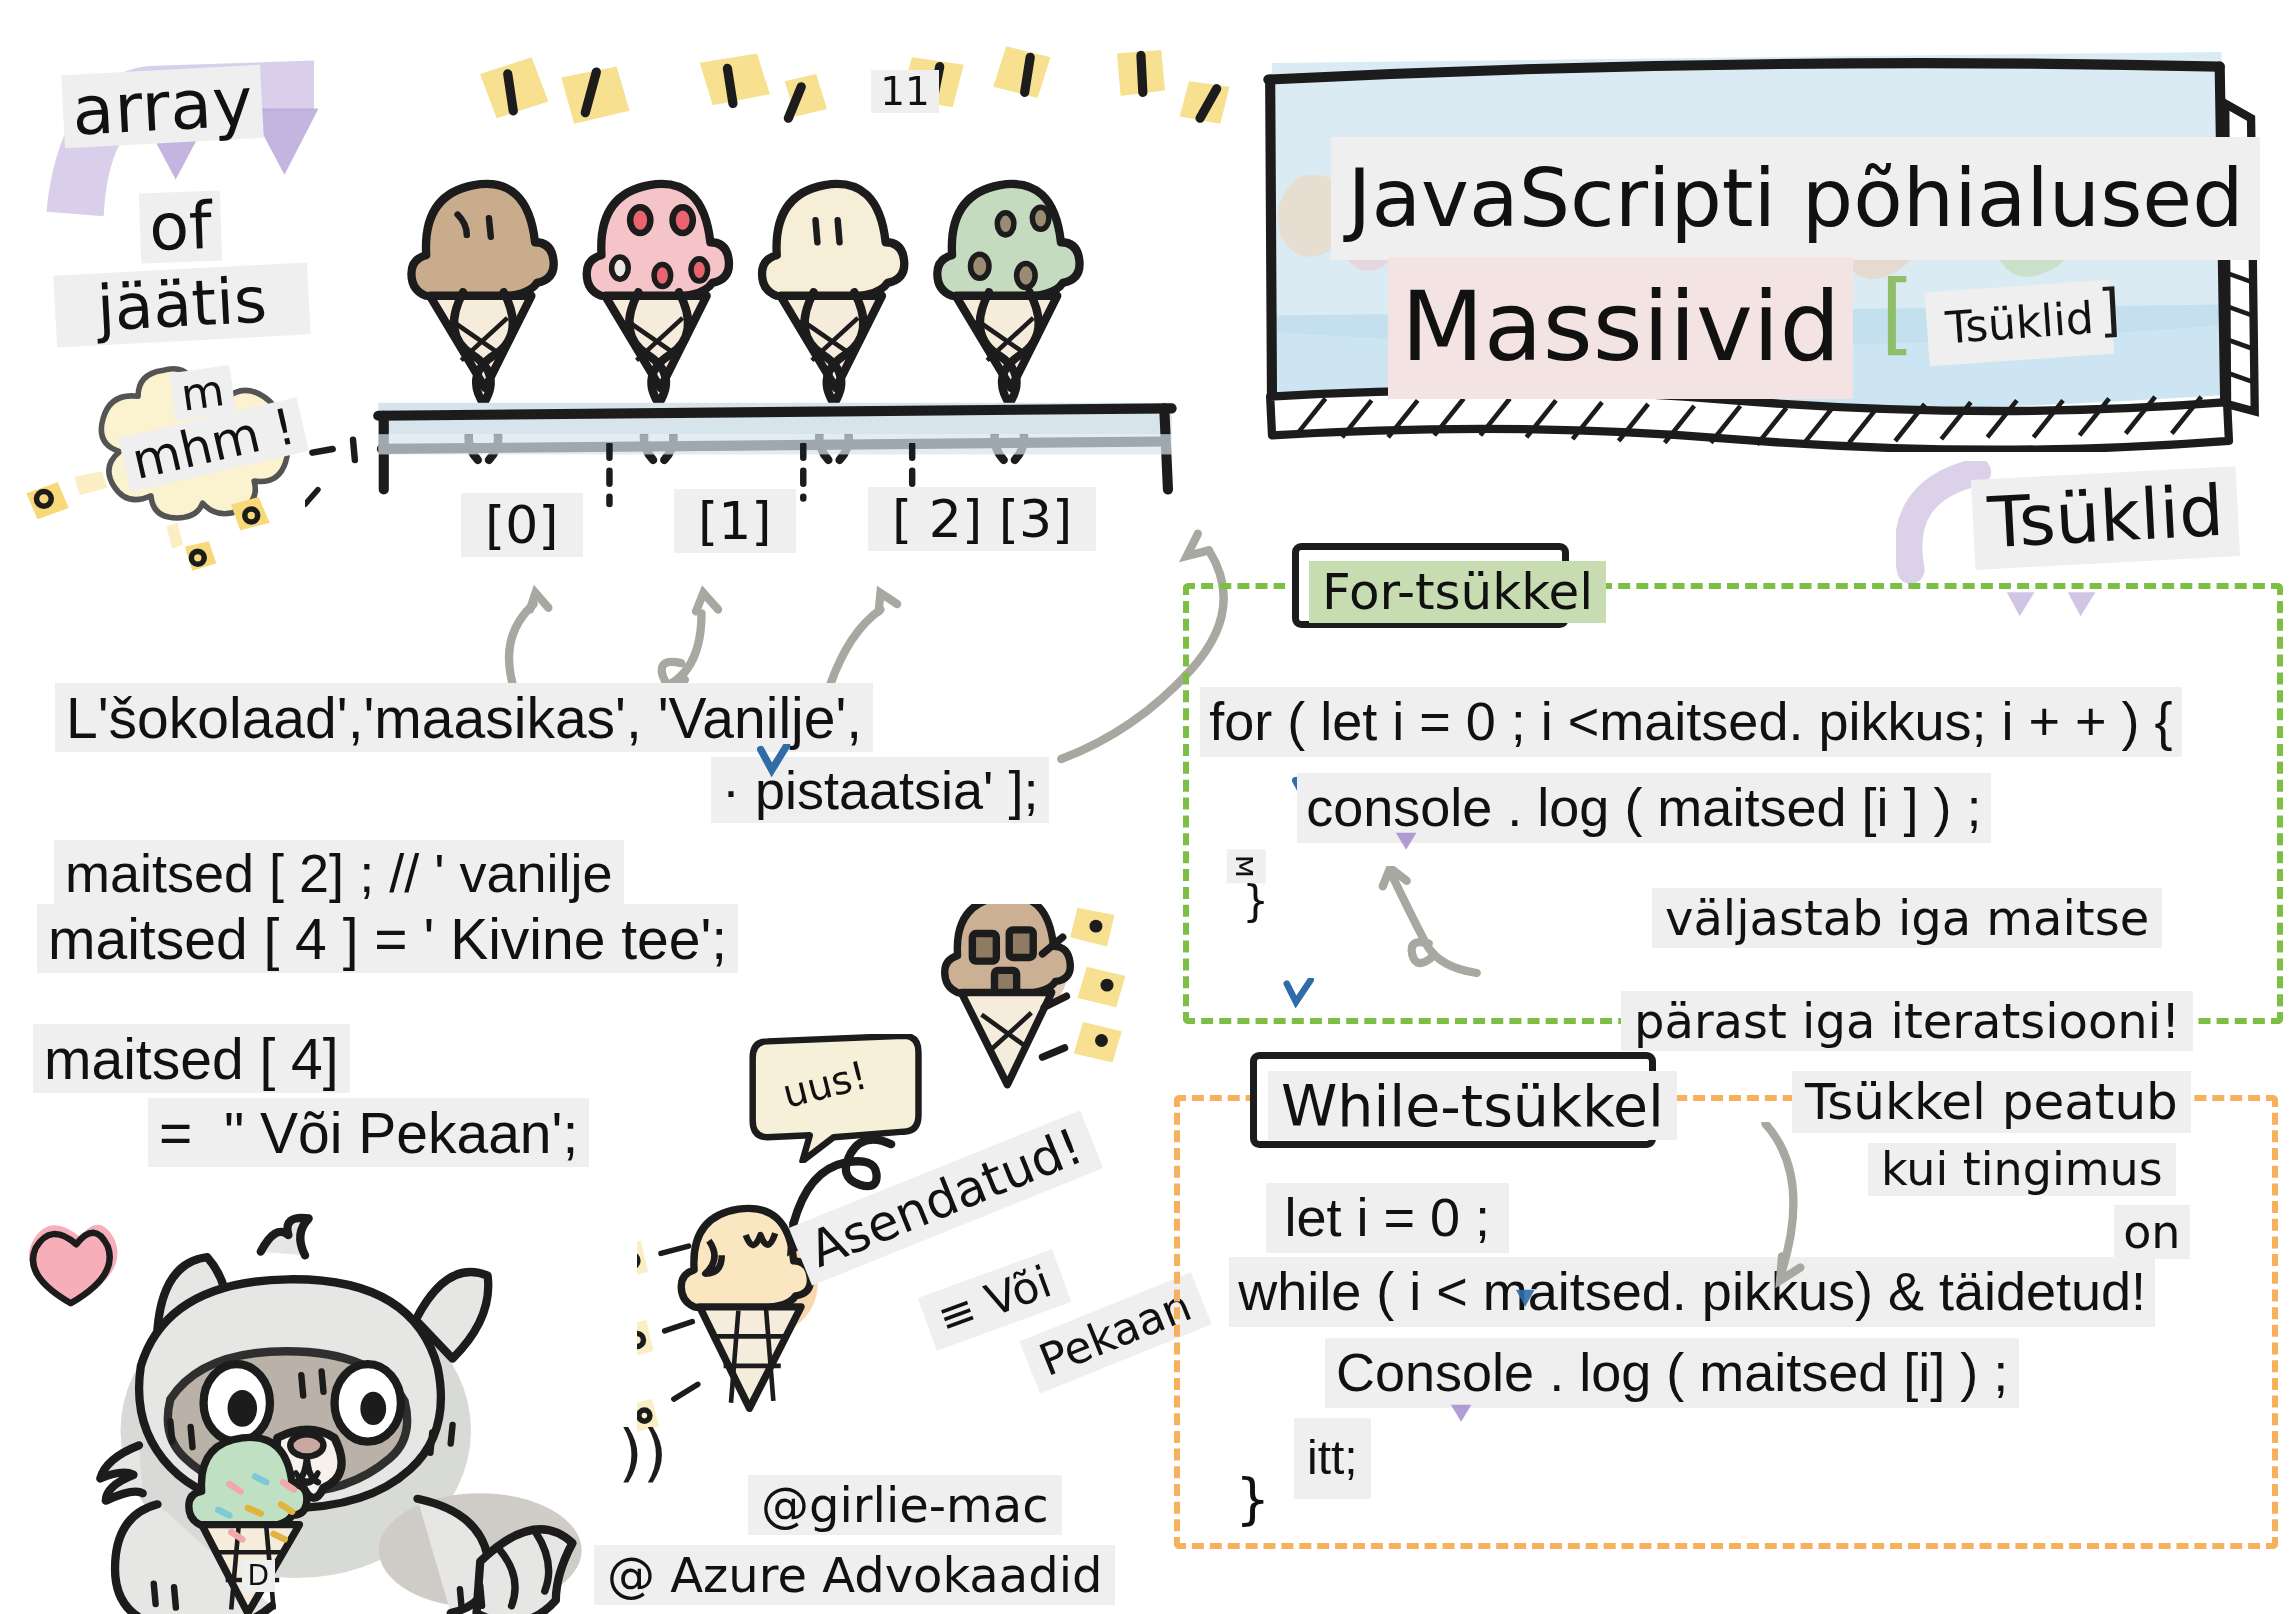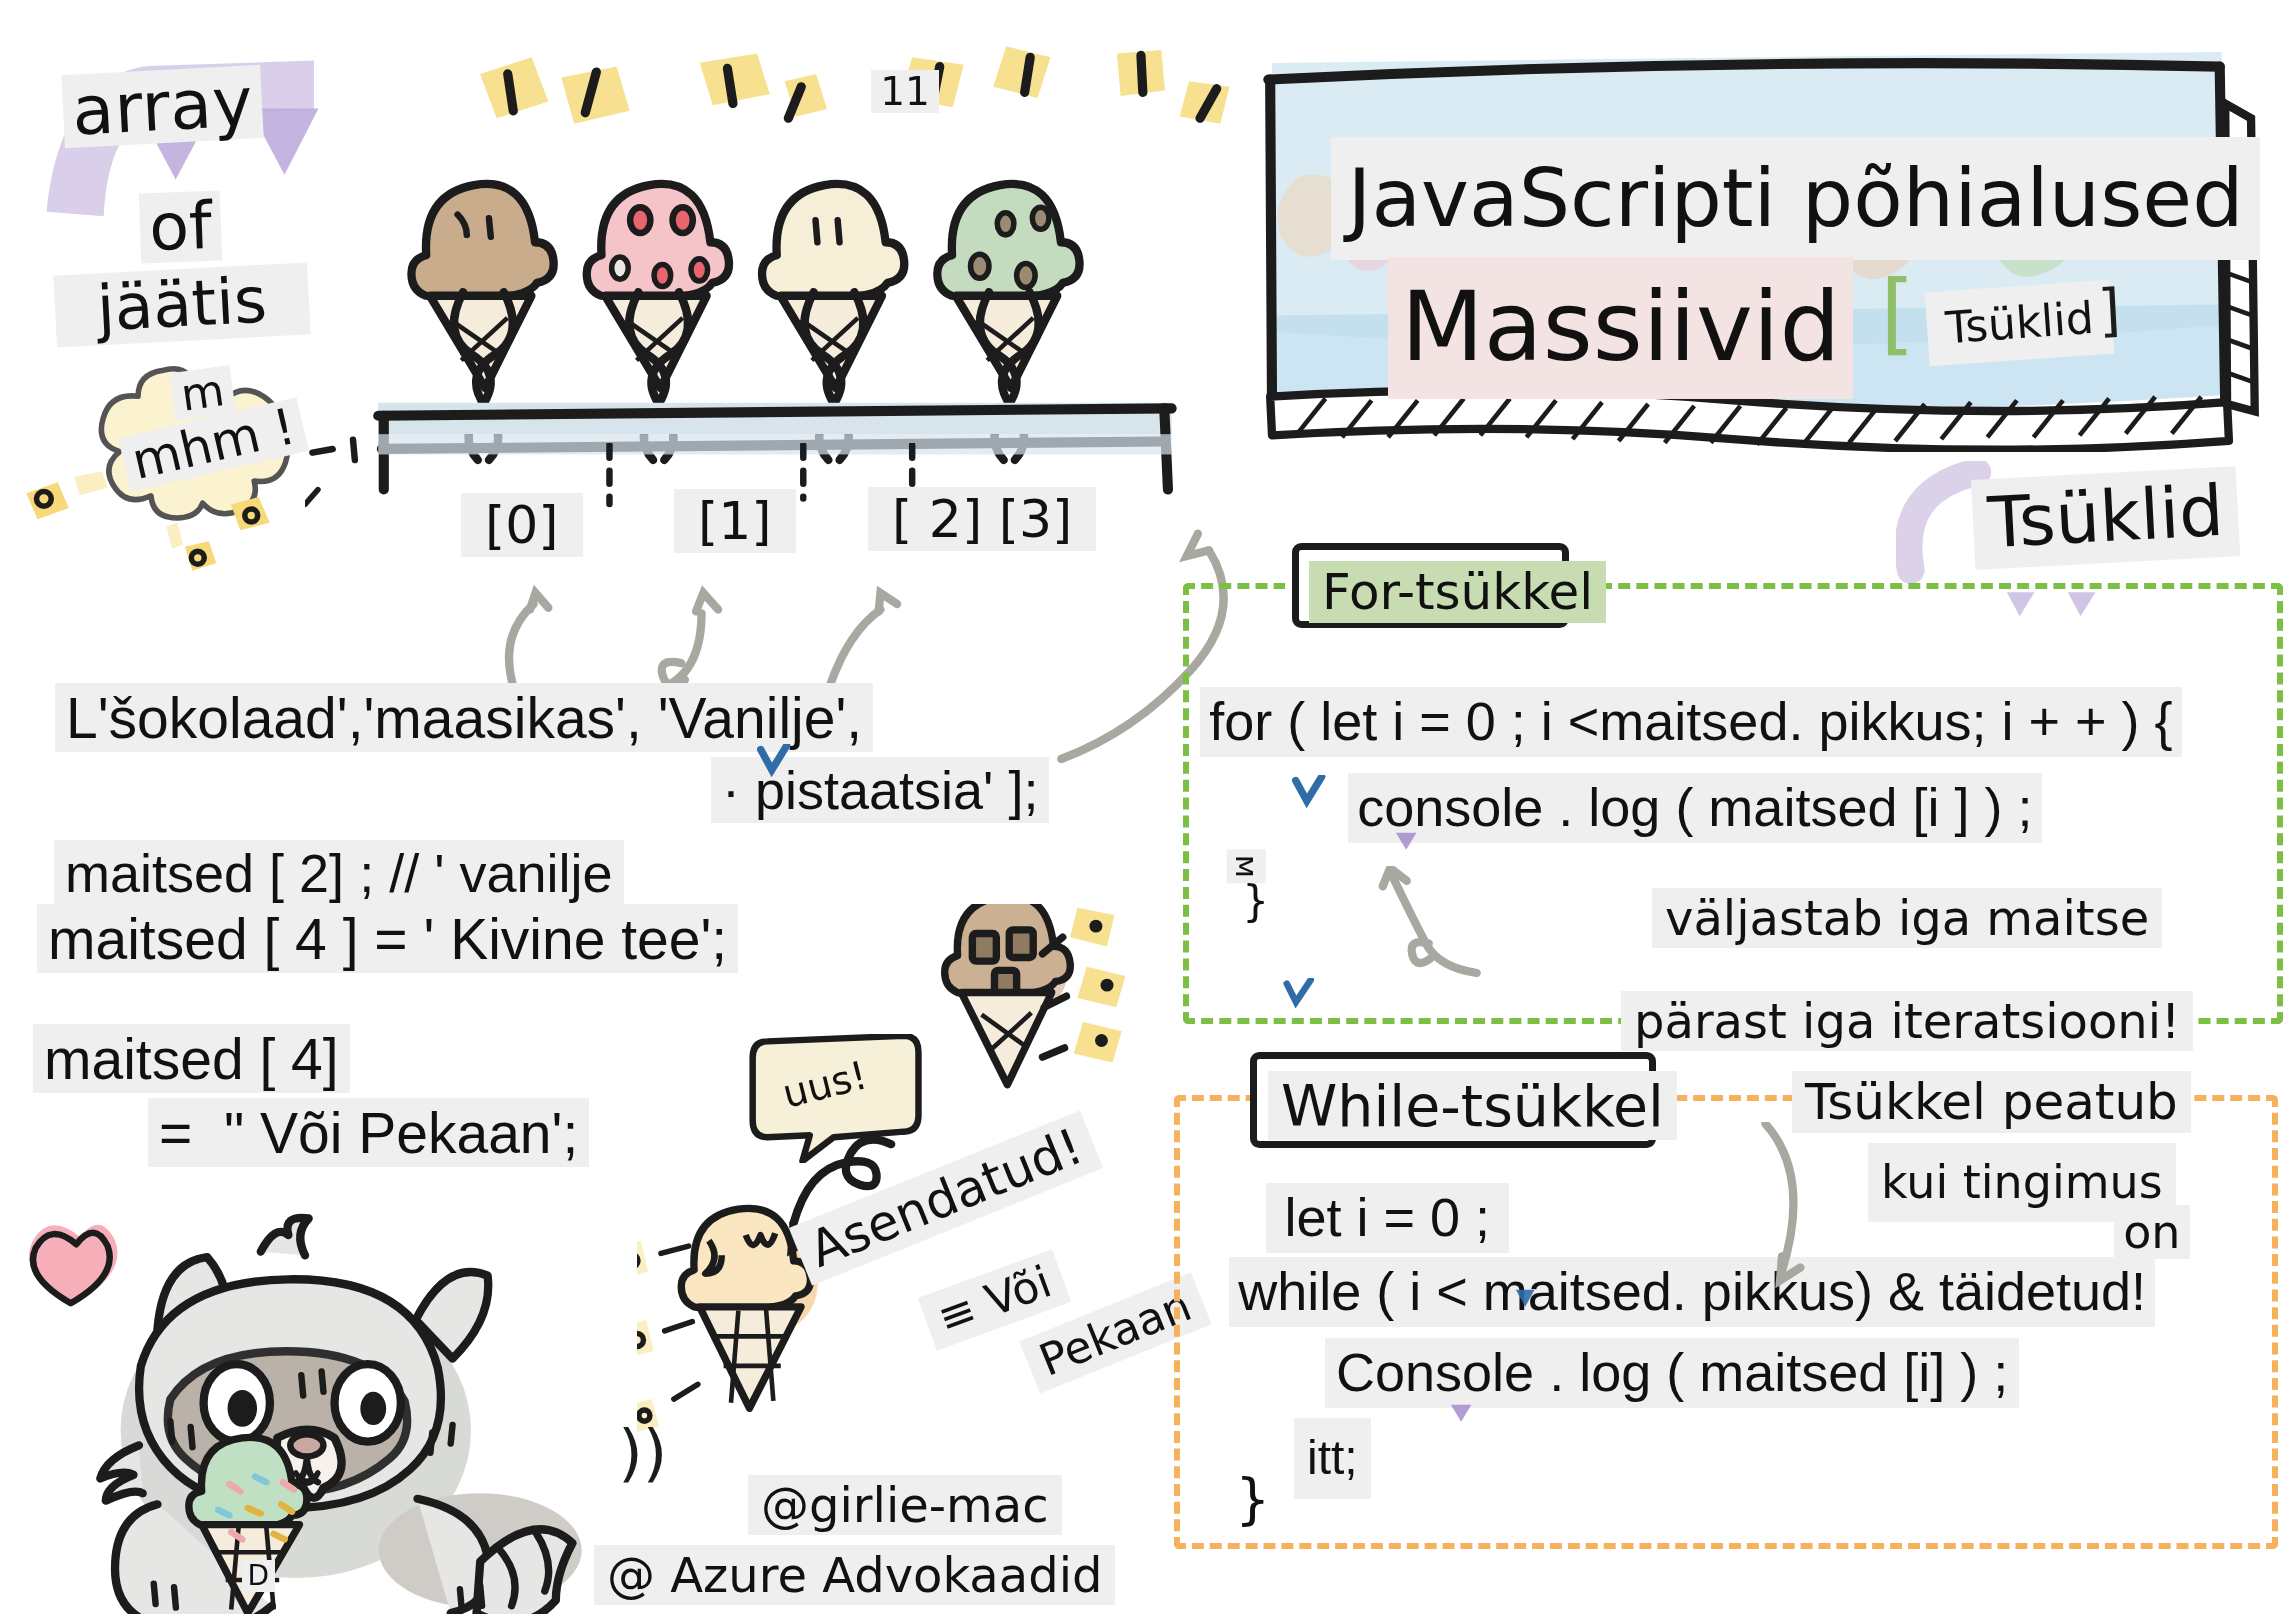--- a/index.html
+++ b/index.html
@@ -492,21 +492,21 @@
   <div class="abs" style="left:1285px;top:572px;width:212px;height:24px;background:#ffffff;"></div>
 
   <div class="label-box" style="left:1292px;top:543px;width:277px;height:85px;"></div>
   <div class="abs" style="left:1309px;top:561px;">
     <span class="hl" style="font-size:50px;padding:5.5px 13px;background:#c7dcb0;">For-tsükkel</span>
   </div>
 
   <div class="abs" style="left:1200px;top:687px;">
     <span class="hl cond" style="font-size:54px;padding:7.4px 9.2px;">for ( let i = 0 ; i &lt;maitsed. pikkus; i + + ) {</span>
   </div>
-  <div class="abs" style="left:1348px;top:773px;">
+  <div class="abs" style="left:1297px;top:773px;">
     <span class="hl cond" style="font-size:54px;padding:7.4px 9.2px;">console . log ( maitsed [i ] ) ;</span>
   </div>
   <div class="abs" style="left:1229px;top:847px;">
     <span class="hl" style="font-size:31px;padding:3.7px 5.5px;transform:rotate(90deg);display:inline-block;">м</span>
   </div>
   <div class="abs" style="left:1233px;top:879px;">
     <span class="hl noback" style="font-size:42px;">}</span>
   </div>
 
   <svg class="abs" style="left:1368px;top:866px;" width="129" height="120" viewBox="0 0 140 130">
@@ -552,21 +552,21 @@
     <g stroke="#a8a8a0" stroke-width="9" fill="none" stroke-linecap="round">
       <path d="M12,2 q50,56 18,160"></path>
       <path d="M30,146 l-2,26 l22,-14"></path>
     </g>
   </svg>
 
   <div class="abs" style="left:1792px;top:1071px;">
     <span class="hl" style="font-size:50px;padding:5.5px 13px;">Tsükkel peatub</span>
   </div>
   <div class="abs" style="left:1868px;top:1143px;">
-    <span class="hl" style="font-size:46px;padding:16px 13px;">kui tingimus</span>
+    <span class="hl" style="font-size:46px;padding:3px 13px;">kui tingimus</span>
   </div>
   <div class="abs" style="left:2114px;top:1205px;">
     <span class="hl" style="font-size:46px;padding:3.7px 9.2px;">on</span>
   </div>
 
   <svg class="abs" style="left:1394px;top:831px;" width="28" height="28" viewBox="0 0 30 30">
     <path d="M2,2 l22,0 l-11,18 Z" fill="#9f86c9" opacity="0.8"></path>
   </svg>
   <svg class="abs" style="left:1449px;top:1403px;" width="28" height="28" viewBox="0 0 30 30">
     <path d="M2,2 l22,0 l-11,18 Z" fill="#9f86c9" opacity="0.8"></path>

